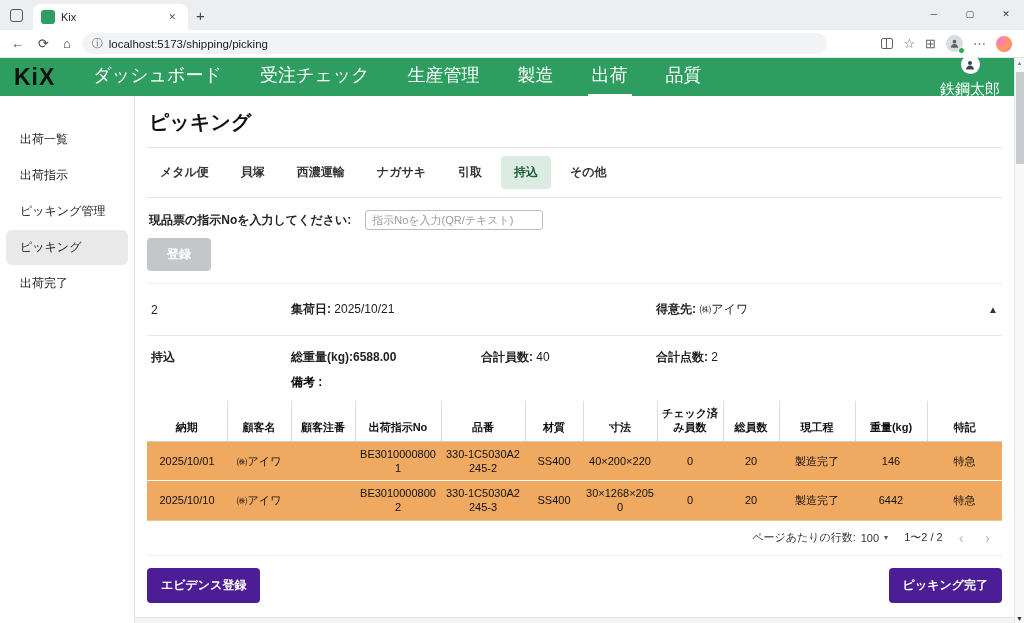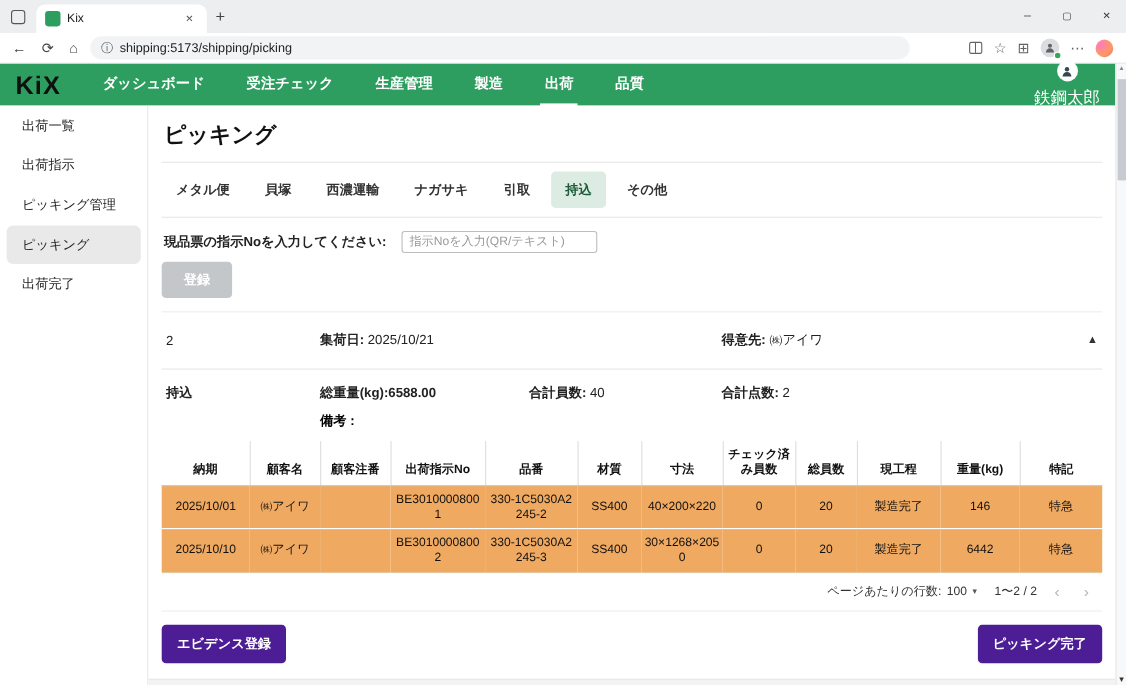--- a/index.html
+++ b/index.html
@@ -35,30 +35,30 @@
   .content-col { flex:1; display:flex; flex-direction:column; min-width:0; }
   .scrollbar { width:10px; background:#f7f8f9; border-left:1px solid #e4e6e8; position:relative; }
   .sb-up { position:absolute; top:2px; left:0; width:100%; text-align:center; font-size:6px; color:#888; }
   .sb-thumb { position:absolute; top:14px; left:1px; width:8px; height:92px; background:#c7cbcf; }
   .sb-down { position:absolute; bottom:1px; left:0; width:100%; text-align:center; font-size:7px; color:#333; }
 
   
   .appheader { height:38px; background:#2e9e60; display:flex; align-items:center; padding:0 14px; flex-shrink:0; }
   .logo { font-size:23px; font-weight:900; color:#101010; letter-spacing:1px; margin-right:34px; }
   .mainnav { display:flex; gap:30px; height:38px; }
-  .nav-item { color:#fff; font-size:13px; font-weight:bold; line-height:35px; height:44px; padding:0 4px; }
+  .nav-item { color:#fff; font-size:18px; font-weight:normal; line-height:35px; height:44px; padding:0 4px; }
   .nav-item.active { border-bottom:8px solid #ffffff; }
   .userblock { margin-left:auto; display:flex; flex-direction:column; align-items:center; color:#fff; }
   .user-avatar { width:19px; height:19px; background:#fff; border-radius:50%; display:flex; align-items:center; justify-content:center; }
   .user-avatar svg { width:12px; height:12px; fill:#37474f; }
   .user-name { font-size:15px; margin-top:6px; }
 
   
   .bodyrow { flex:1; display:flex; min-height:0; }
-  .sidebar { width:135px; background:#fff; border-right:1px solid #e2e2e2; padding-top:0; flex-shrink:0; }
+  .sidebar { width:135px; background:#fff; border-right:1px solid #e2e2e2; padding-top:25px; flex-shrink:0; }
   .side-item { font-size:12px; color:#222; padding:9px 14px; margin:1px 6px; border-radius:6px; }
   .side-item.selected { background:#e9e9e9; }
 
   .main { flex:1; background:#fff; padding:0 12px; overflow:hidden; min-width:0; }
   .page-title { font-size:20px; font-weight:bold; color:#111; padding:13px 2px 11px; border-bottom:1px solid #e7e7e7; }
 
   .tabsrow { display:flex; gap:6px; padding:8px 0; border-bottom:1px solid #e7e7e7; }
   .ptab { font-size:12px; font-weight:bold; color:#333; padding:8px 13px; border-radius:4px; }
   .ptab.active { background:#dcece2; color:#1e5c3a; }
 
@@ -115,21 +115,21 @@
       <span>✕</span>
     </div>
   </div>
 
   <div class="addressbar">
     <span class="navicon">←</span>
     <span class="navicon">⟳</span>
     <span class="navicon">⌂</span>
     <div class="omnibox">
       <span class="omni-info">ⓘ</span>
-      <span class="omni-url">shipping:5173/shipping/picking</span>
+      <span class="omni-url">localhost:5173/shipping/picking</span>
     </div>
     <div class="right-icons">
       <span class="split-icon"></span>
       <span class="glyph">☆</span>
       <span class="glyph">⊞</span>
       <span class="mini-avatar">
         <svg viewBox="0 0 24 24">
             <circle cx="12" cy="8" r="4"></circle>
             <path d="M4 21c0-4.4 3.6-8 8-8s8 3.6 8 8z"></path>
           </svg>

